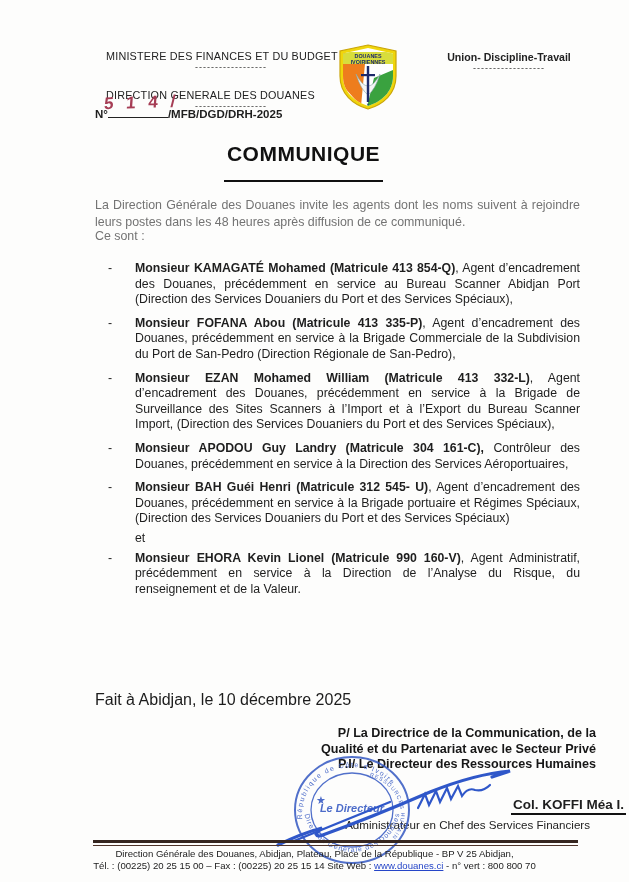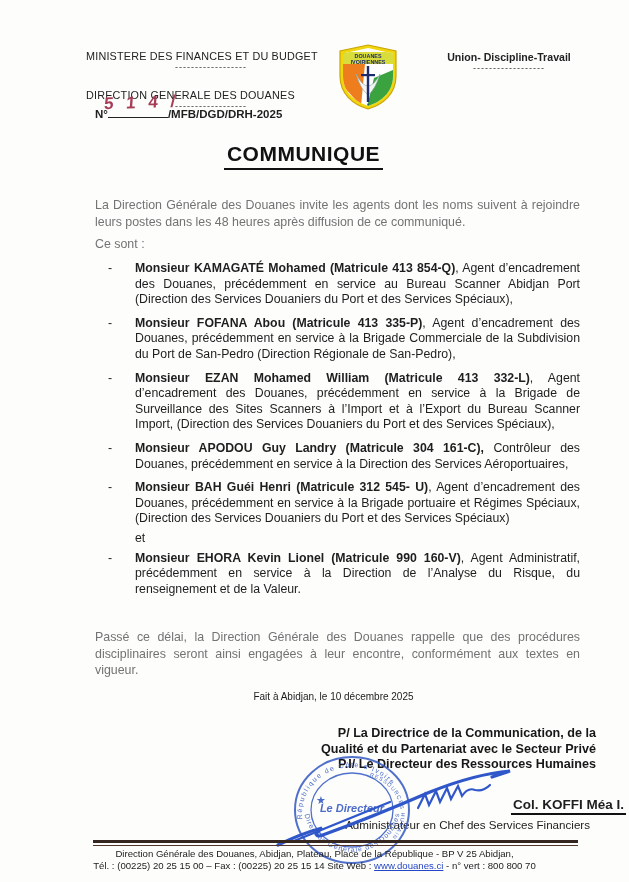--- a/index.html
+++ b/index.html
@@ -3,52 +3,52 @@
 <meta charset="utf-8">
 <style>
   html,body{margin:0;padding:0;background:#ffffff;}
   .page{
     position:relative;width:629px;height:882px;margin:0 auto;
     background:#fdfdfc;overflow:hidden;
     font-family:"Liberation Sans","DejaVu Sans",sans-serif;
     color:#1e1e1e;
   }
   
-  .hdr-left{position:absolute;top:50px;left:86px;width:250px;font-size:10.8px;letter-spacing:.2px;color:#222;}
+  .hdr-left{position:absolute;top:50px;left:106px;width:250px;font-size:10.8px;letter-spacing:.2px;color:#222;}
   .hdr-left .sep{text-align:center;font-size:9px;letter-spacing:1px;line-height:8px;color:#333;}
   .hdr-left .org{line-height:13px;}
   .hdr-left .org2{margin-top:18px;}
   .hdr-logo{position:absolute;top:44px;left:336px;width:64px;height:66px;}
   .hdr-right{position:absolute;top:50px;left:403px;width:212px;text-align:center;font-size:10.6px;color:#222;}
   .hdr-right .motto{font-weight:bold;margin-top:1px;}
   .hdr-right .sep{font-size:9px;letter-spacing:1px;line-height:10px;color:#333;}
   
   .ref{position:absolute;top:103px;left:95px;font-size:11.5px;font-weight:bold;white-space:nowrap;}
   .ref .blank{display:inline-block;width:60px;border-bottom:1.6px solid #222;position:relative;height:14px;vertical-align:baseline;}
   .ref .hw{
     position:absolute;left:-4px;top:-10px;font-size:17px;font-weight:bold;
     letter-spacing:4px;transform:rotate(-2deg) skewX(-6deg);white-space:nowrap;
   }
   
   .title-wrap{position:absolute;top:142px;left:0;right:22px;text-align:center;}
   .title{
     display:inline-block;font-size:21px;font-weight:bold;letter-spacing:.5px;color:#111;
-    border-bottom:2.6px solid #111;padding:0 3px 2px;
+    border-bottom:2.6px solid #111;padding:0 3px 14px;
   }
   
   .para{position:absolute;left:95px;right:49px;font-size:12.4px;line-height:16.5px;text-align:justify;color:#737373;}
   .p-intro{top:185px;}
-  .p-cesont{top:224px;text-align:left;}
+  .p-cesont{top:216px;text-align:left;}
   .agents{position:absolute;top:261px;left:95px;right:49px;font-size:12.3px;line-height:15.6px;}
   .agent{display:flex;margin-bottom:8px;}
   .agent .dash{width:40px;flex:0 0 40px;padding-left:13px;box-sizing:border-box;}
   .agent .txt{flex:1;text-align:justify;}
   .et-line{margin:-4px 0 4px 40px;}
   .p-closing{top:617px;}
-  .date-line{position:absolute;top:691px;left:95px;right:57px;text-align:center;font-size:10px;color:#1c1c1c;}
+  .date-line{position:absolute;top:691px;left:95px;right:57px;text-align:left;font-size:16px;color:#1c1c1c;}
   
   .sig{position:absolute;top:726px;left:248px;width:348px;text-align:right;}
   .sig .head{font-weight:bold;font-size:12.6px;line-height:15.5px;color:#171717;}
   .sig .name{display:inline-block;margin-top:24px;font-weight:bold;font-size:13.5px;border-bottom:2px solid #111;padding:0 2px 1px;transform:translateX(30px);}
   .sig .role{font-size:11.6px;margin-top:3px;color:#222;transform:translateX(-6px);}
   .stampsig{position:absolute;top:744px;left:260px;width:272px;height:126px;pointer-events:none;}
   
   .footer-rule{position:absolute;top:840px;left:93px;right:51px;height:2px;border-top:3px solid #362620;border-bottom:1px solid #50342a;}
   .footer{position:absolute;top:848px;left:0;right:0;text-align:center;font-size:9.6px;line-height:11.6px;color:#222;}
   .footer a{color:#2646c8;text-decoration:underline;}
@@ -134,21 +134,20 @@
 
     <div class="et-line">et</div>
 
     <div class="agent">
       <span class="dash">-</span>
       <p class="txt" style="margin:0"><b>Monsieur EHORA Kevin Lionel (Matricule 990 160-V)</b><span>, Agent Administratif, précédemment en service à la Direction de l’Analyse du Risque, du renseignement et de la Valeur.</span></p>
     </div>
 
   </div>
 
-  <p class="para p-closing">Passé ce délai, la Direction Générale des Douanes rappelle que des procédures disciplinaires seront ainsi engagées à leur encontre, conformément aux textes en vigueur.</p>
 
   <div class="date-line">Fait à Abidjan, le 10 décembre 2025</div>
 
   <div class="sig">
     <div class="head">P/ La Directrice de la Communication, de la</div>
     <div class="head">Qualité et du Partenariat avec le Secteur Privé</div>
     <div class="head">P.I/ Le Directeur des Ressources Humaines</div>
     <div><span class="name">Col. KOFFI Méa I.</span></div>
     <div class="role">Administrateur en Chef des Services Financiers</div>
   </div>

